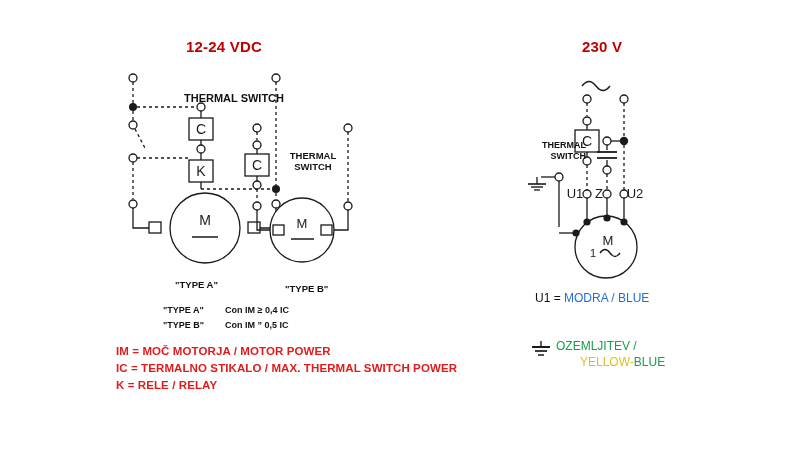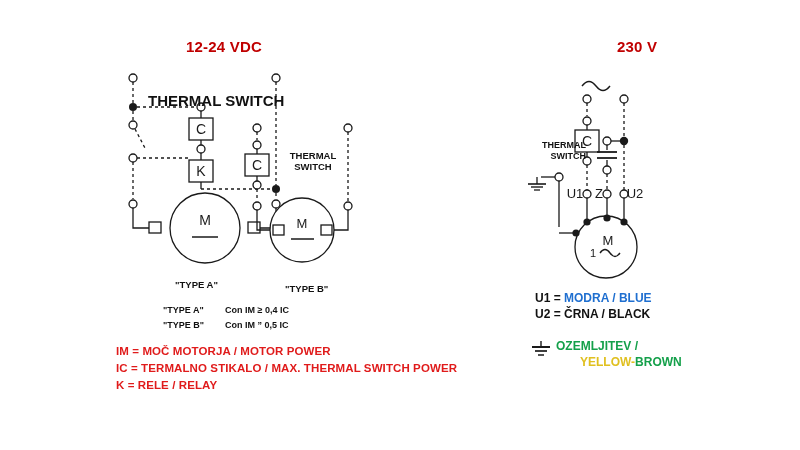--- a/index.html
+++ b/index.html
@@ -7,23 +7,23 @@
     width:800px;height:450px;background:#ffffff;
     font-family:"Liberation Sans", sans-serif;
     position:relative;overflow:hidden;
   }
   #stage{position:absolute;left:0;top:0;width:800px;height:373px;}
   .title{
     position:absolute;font-weight:bold;font-size:15px;color:#c00000;
     letter-spacing:.2px;white-space:nowrap;
   }
   #title-left{left:186px;top:38px;}
-  #title-right{left:582px;top:38px;margin-left:35px;}
-
-  .lbl{position:absolute;font-size:15px;font-weight:bold;color:#111;white-space:nowrap;}
+  #title-right{left:582px;top:38px;}
+
+  .lbl{position:absolute;font-size:11px;font-weight:bold;color:#111;white-space:nowrap;margin-left:36px;}
   .lbl2{position:absolute;font-size:9.5px;font-weight:bold;color:#111;text-align:center;line-height:11px;}
   .lbl-right{position:absolute;font-size:9px;font-weight:bold;color:#111;text-align:right;line-height:11px;}
 
   #ts-left{left:148px;top:92px;}
   #ts-mid{left:282px;top:150px;width:62px;}
   #ts-right{left:524px;top:140px;width:62px;}
 
   .mlabel{position:absolute;font-size:9.5px;font-weight:bold;color:#111;white-space:nowrap;}
   #type-a-cap{left:175px;top:279px;}
   #type-b-cap{left:285px;top:283px;}
@@ -31,21 +31,21 @@
   .cond{position:absolute;font-size:9px;font-weight:bold;color:#111;white-space:nowrap;}
   .cond .nm{display:inline-block;width:62px;}
   #cond-a{left:163px;top:305px;}
   #cond-b{left:163px;top:320px;}
 
   .legend{position:absolute;font-size:11.5px;font-weight:bold;color:#e01b1b;white-space:nowrap;letter-spacing:.1px;}
   #leg1{left:116px;top:345px;}
   #leg2{left:116px;top:362px;}
   #leg3{left:116px;top:379px;}
 
-  .wlegend{position:absolute;font-size:12px;font-weight:bold;white-space:nowrap;}
+  .wlegend{position:absolute;font-size:12px;font-weight:normal;white-space:nowrap;}
   .wl-key{color:#111;}
   #wl1{left:535px;top:291px;}
   #wl2{left:535px;top:307px;}
   #wl3{left:546px;top:323px;}
   #wl4{left:556px;top:339px;}
   #wl5{left:556px;top:355px;}
   #gnd-icon-legend{position:absolute;left:529px;top:340px;}
   svg{display:block;}
   .sch{position:absolute;}
 </style>
@@ -221,28 +221,25 @@
   </svg>
 
   <div class="lbl-right" id="ts-right">
     <span>THERMAL</span><br>
     <span>SWITCH</span>
   </div>
 
   <div class="wlegend" id="wl1">
     <span class="wl-key">U1 = </span><span id="wl1v" style="color: rgb(31, 111, 208);">MODRA / BLUE</span>
   </div>
-  <div class="wlegend" id="wl2">
-    <span class="wl-key">U2 = </span><span id="wl2v" style="color: rgb(17, 17, 17);">ČRNA / BLACK</span>
-  </div>
   <div class="wlegend" id="wl4">
     <span id="wl4v" style="color: rgb(20, 160, 74);">OZEMLJITEV /</span>
   </div>
   <div class="wlegend" id="wl5">
-    <span id="wl5v"><span style="color: rgb(224, 192, 32); margin-left: 24px;">YELLOW-</span><span style="color: rgb(20, 160, 74);">BROWN</span></span>
+    <span id="wl5v"><span style="color: rgb(224, 192, 32); margin-left: 24px;">YELLOW-</span><span style="color: rgb(20, 160, 74);">BLUE</span></span>
   </div>
 
   <svg id="gnd-icon-legend" width="24" height="18" viewBox="0 0 24 18">
     <g stroke="#1a1a1a" fill="none">
       <line x1="12" y1="1" x2="12" y2="7" stroke-width="1.4"></line>
       <line x1="3" y1="7" x2="21" y2="7" stroke-width="2"></line>
       <line x1="6" y1="11" x2="18" y2="11" stroke-width="1.7"></line>
       <line x1="9" y1="15" x2="15" y2="15" stroke-width="1.5"></line>
     </g>
   </svg>

